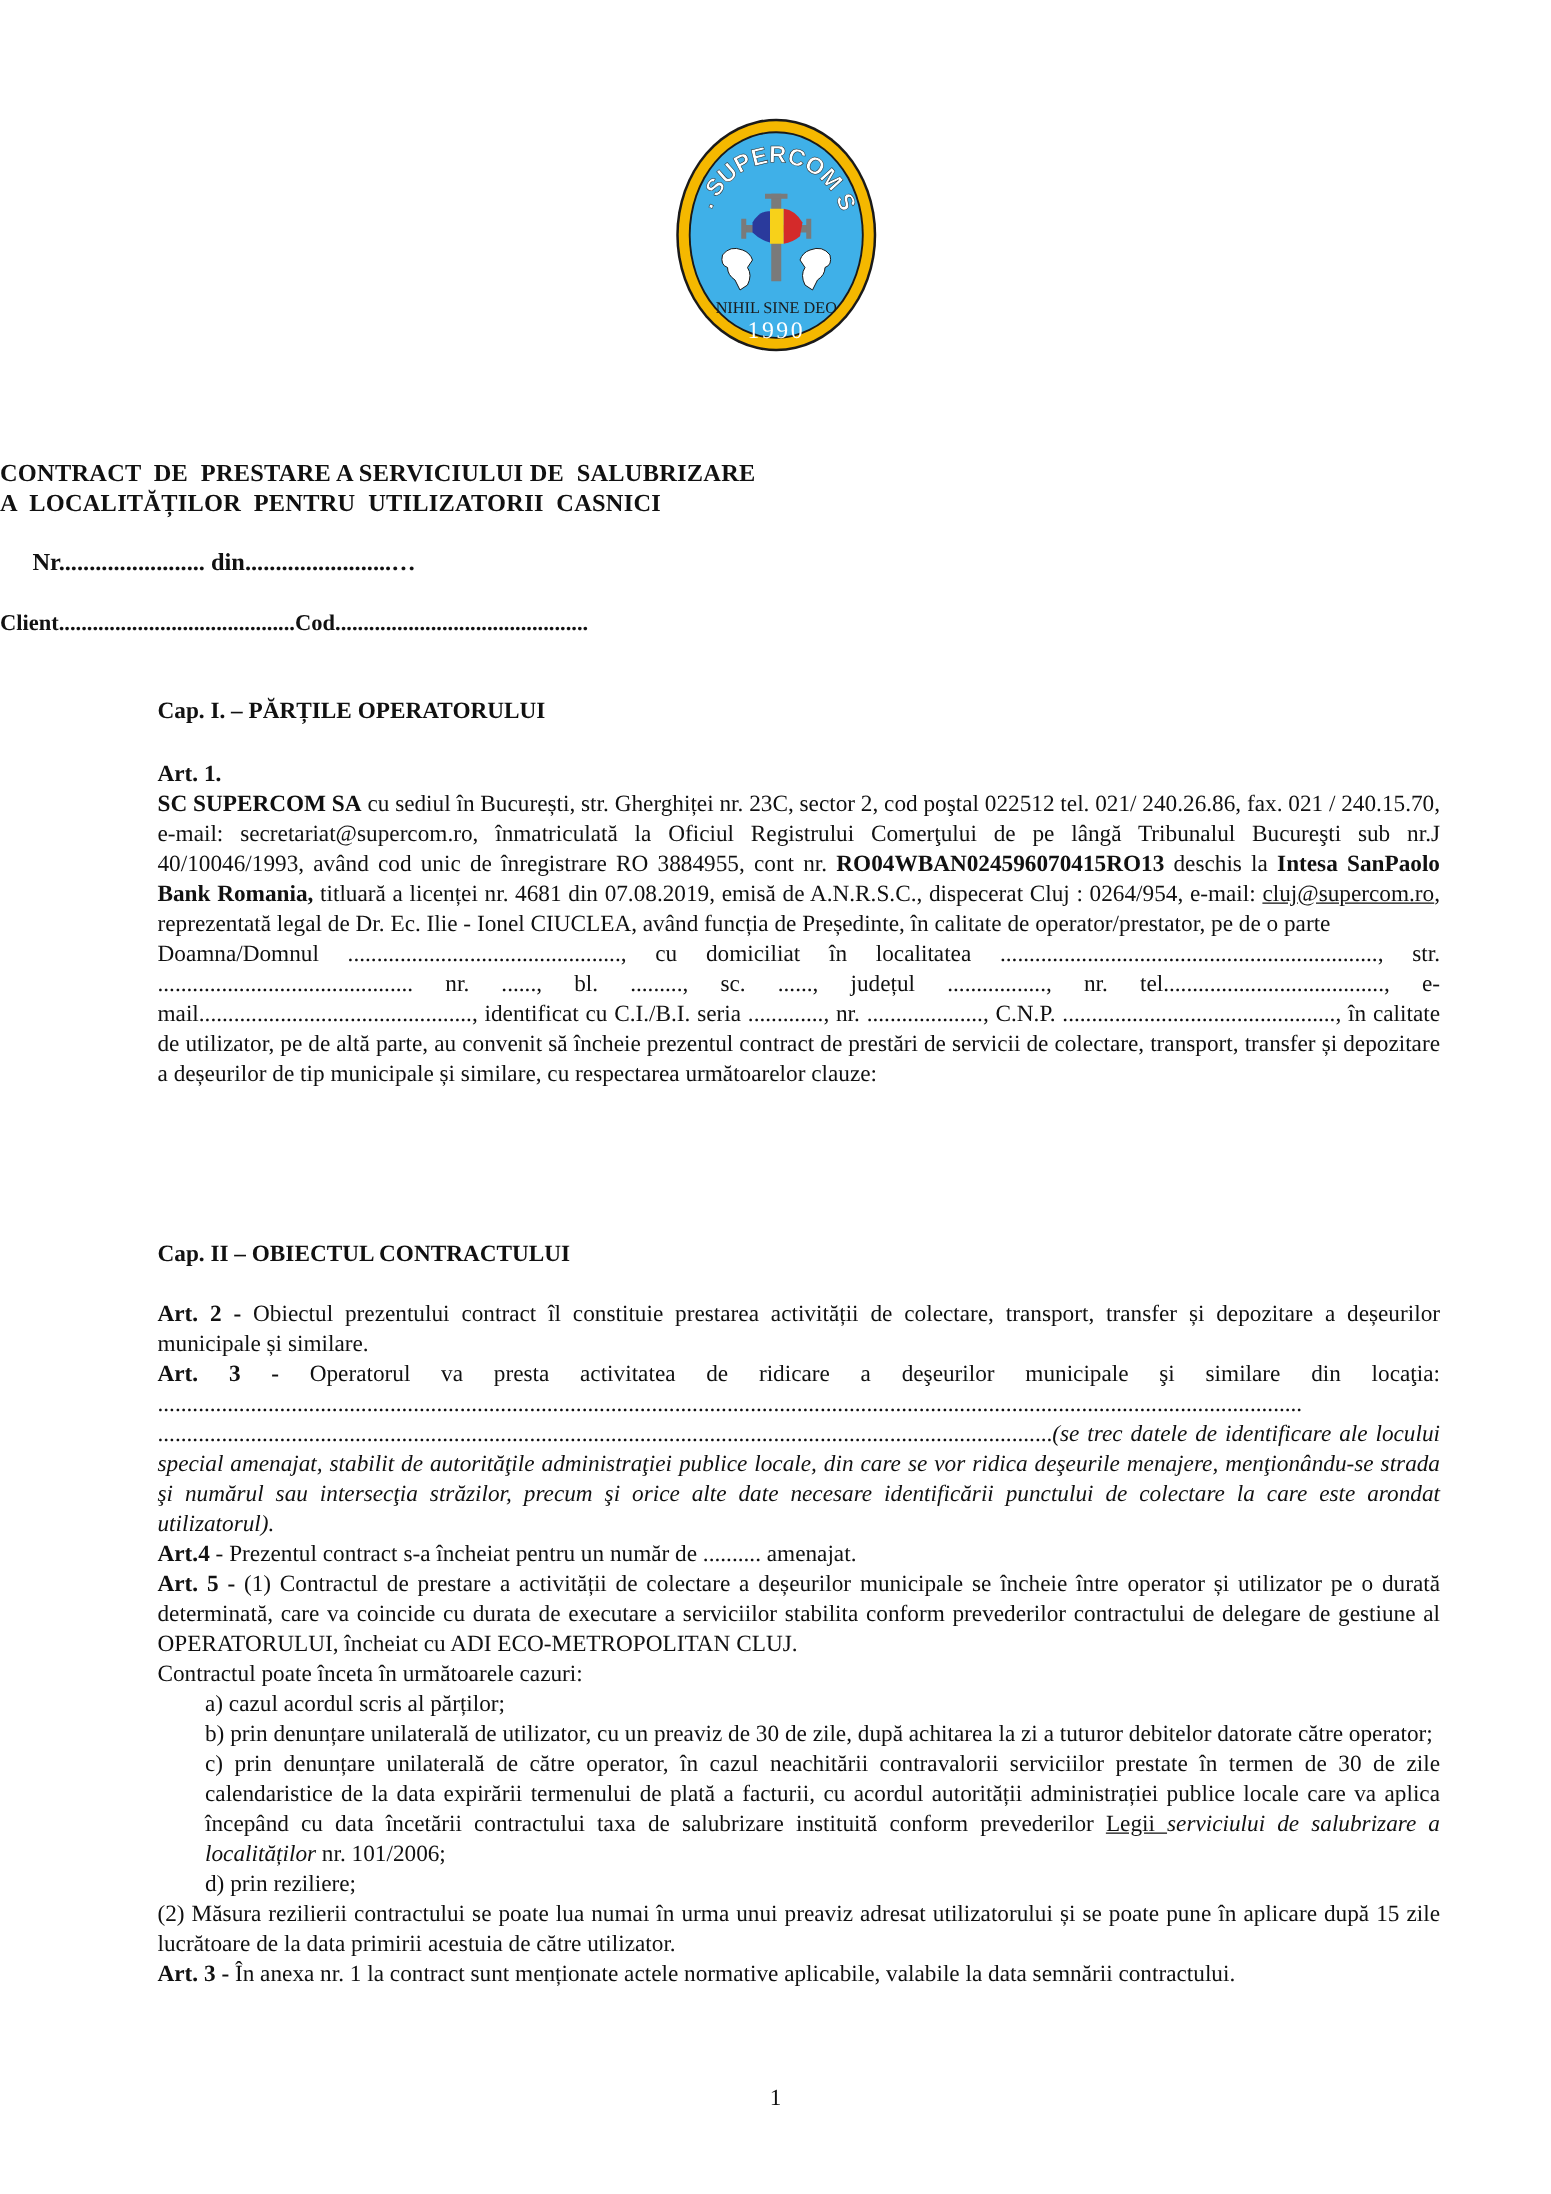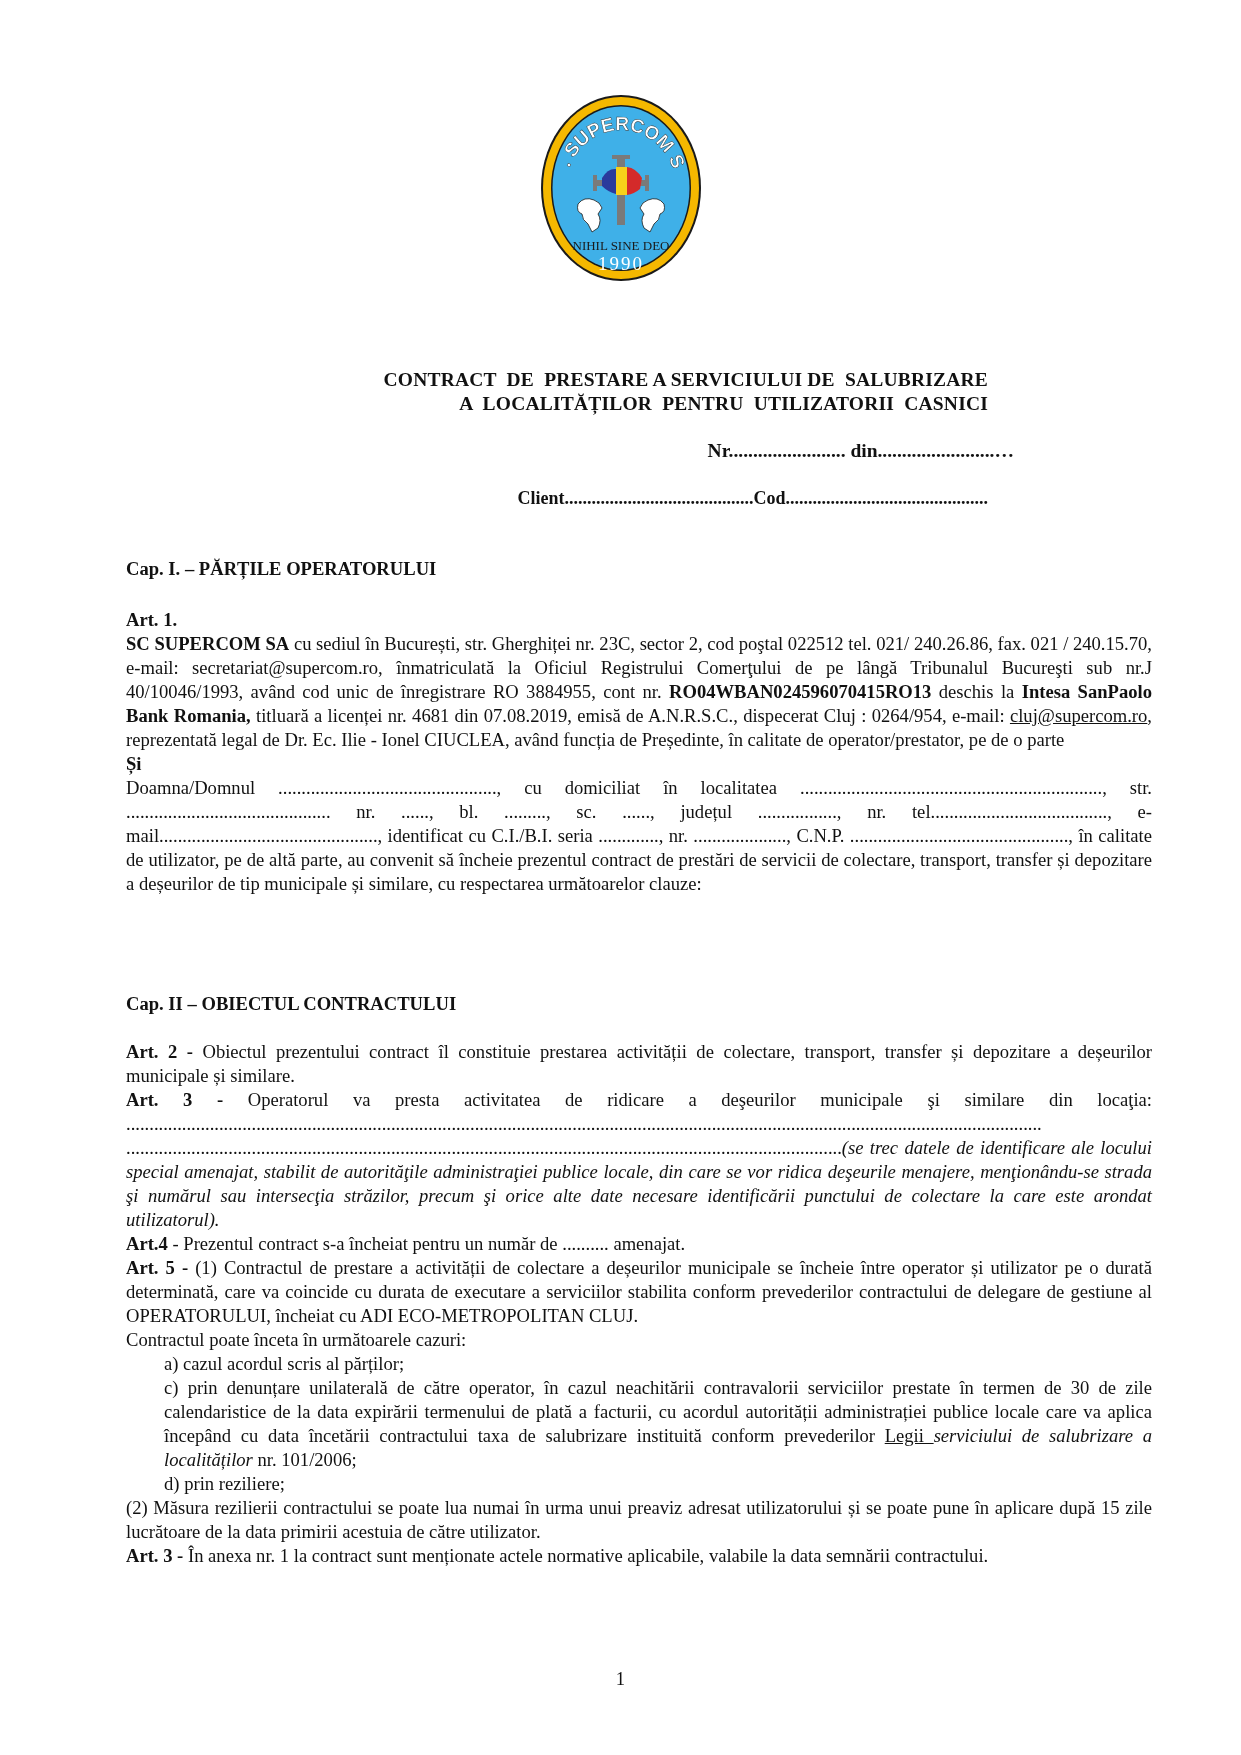--- a/index.html
+++ b/index.html
@@ -1,20 +1,20 @@
 <!DOCTYPE html>
 <html><head>
 <meta charset="utf-8">
 <style>
   html, body { margin: 0; padding: 0; background: #ffffff; }
   body { width: 1241px; height: 1755px; position: relative; overflow: hidden;
          font-family: "Liberation Serif", "DejaVu Serif", serif; color: #111; }
   .page { position: absolute; left: 0; top: 0; width: 1241px; height: 1755px; }
   .logo { position: absolute; left: 538px; top: 92px; width: 166px; height: 192px; }
-  .center { position: absolute; left: 0; width: 988px; text-align: right; font-weight: bold; }
+  .center { position: absolute; left: 0; width: 988px; text-align: left; font-weight: bold; }
   .title { top: 368px; font-size: 19.5px; line-height: 24px; letter-spacing: 0.2px; }
   .nrline { top: 440px; font-size: 19.5px; margin-left: 26px; }
   .clientline { top: 488px; font-size: 18px; }
   .body { position: absolute; left: 126px; width: 1026px; font-size: 18.6px; line-height: 24px; }
   .cap { font-weight: bold; }
   p { margin: 0; text-align: justify; }
   .sub { padding-left: 38px; }
   .it { font-style: italic; }
   .u { text-decoration: underline; }
   b { font-weight: bold; }
@@ -66,35 +66,35 @@
 
   <div class="body" style="top:557px">
     <p class="cap">Cap. I. – PĂRȚILE OPERATORULUI</p>
   </div>
 
   <div class="body" style="top:608px">
     <p style="padding-left:0"><b>Art. 1.</b></p>
     <p style="text-indent:0">
       <b>SC SUPERCOM SA</b><span> cu sediul în București, str. Gherghiței nr. 23C, sector 2, cod poştal 022512 tel. 021/ 240.26.86, fax. 021 / 240.15.70, e-mail: secretariat@supercom.ro, înmatriculată la Oficiul Registrului Comerţului de pe lângă Tribunalul Bucureşti sub nr.J 40/10046/1993, având cod unic de înregistrare RO 3884955, cont nr. </span><b>RO04WBAN024596070415RO13</b><span> deschis la </span><b>Intesa SanPaolo Bank Romania,</b><span> titluară a licenței nr. 4681 din 07.08.2019, emisă de A.N.R.S.C.,  dispecerat Cluj : 0264/954, e-mail: </span><span class="u">cluj@supercom.ro</span><span>, reprezentată legal de  Dr.  Ec. Ilie - Ionel CIUCLEA, având funcția de Președinte, în calitate de operator/prestator, pe de o parte</span>
     </p>
-    <p><b>Și</b></p>
     <p>Doamna/Domnul ..............................................., cu domiciliat în localitatea ................................................................., str. ............................................ nr. ......, bl. ........., sc. ......, județul ................., nr. tel......................................, e-mail..............................................., identificat cu C.I./B.I. seria ............., nr. ...................., C.N.P. ..............................................., în calitate de utilizator, pe de altă parte, au convenit să încheie prezentul contract de prestări de servicii de colectare, transport, transfer și depozitare a deșeurilor de tip municipale și similare, cu respectarea următoarelor clauze:</p>
   </div>
 
   <div class="body" style="top:992px">
     <p class="cap">Cap. II – OBIECTUL CONTRACTULUI</p>
   </div>
 
   <div class="body" style="top:1040px">
     <p><b>Art. 2 -</b><span> Obiectul prezentului contract îl constituie prestarea activității de colectare, transport, transfer și depozitare a deșeurilor municipale și similare.</span></p>
     <p><b>Art. 3 -</b><span style="word-break:break-all"> Operatorul va presta activitatea de ridicare a deşeurilor municipale şi similare din locaţia: ..................................................................................................................................................................................................... ..........................................................................................................................................................</span><span class="it">(se trec datele de identificare ale locului special amenajat, stabilit de autorităţile administraţiei publice locale, din care se vor ridica deşeurile menajere, menţionându-se strada şi numărul sau intersecţia străzilor, precum şi orice alte date necesare identificării punctului de colectare la care este arondat utilizatorul).</span></p>
     <p><b>Art.4</b><span> - Prezentul contract s-a încheiat pentru un număr de .......... amenajat.</span></p>
     <p><b>Art. 5 -</b><span> (1) Contractul de prestare a activității de colectare a deșeurilor municipale se încheie între operator și utilizator pe o durată determinată, care va coincide cu durata de executare a serviciilor stabilita conform prevederilor contractului de delegare de gestiune al OPERATORULUI, încheiat cu ADI ECO-METROPOLITAN CLUJ.</span></p>
     <p>Contractul poate înceta în următoarele cazuri:</p>
     <p class="sub">a) cazul acordul scris al părților;</p>
+    <p class="sub">b) prin denunțare unilaterală de utilizator, cu un preaviz de 30 de zile, după achitarea la zi a tuturor debitelor datorate către operator;</p>
     <p class="sub"><span>c) prin denunțare unilaterală de către operator, în cazul neachitării contravalorii serviciilor prestate în termen de 30 de zile calendaristice de la data expirării termenului de plată a facturii, cu acordul autorității administrației publice locale care va aplica începând cu data încetării contractului taxa de salubrizare instituită conform prevederilor </span><span class="u">Legii </span><span class="it">serviciului de salubrizare a localităților</span><span> nr. 101/2006;</span></p>
     <p class="sub">d) prin reziliere;</p>
     <p>(2) Măsura rezilierii contractului se poate lua numai în urma unui preaviz adresat utilizatorului și se poate pune în aplicare după 15 zile lucrătoare de la data primirii acestuia de către utilizator.</p>
     <p><b>Art. 3 -</b><span> În anexa nr. 1 la contract sunt menționate actele normative aplicabile, valabile la data semnării contractului.</span></p>
   </div>
 
   <div class="pagenum">1</div>
 </div>
 
 </body></html>

